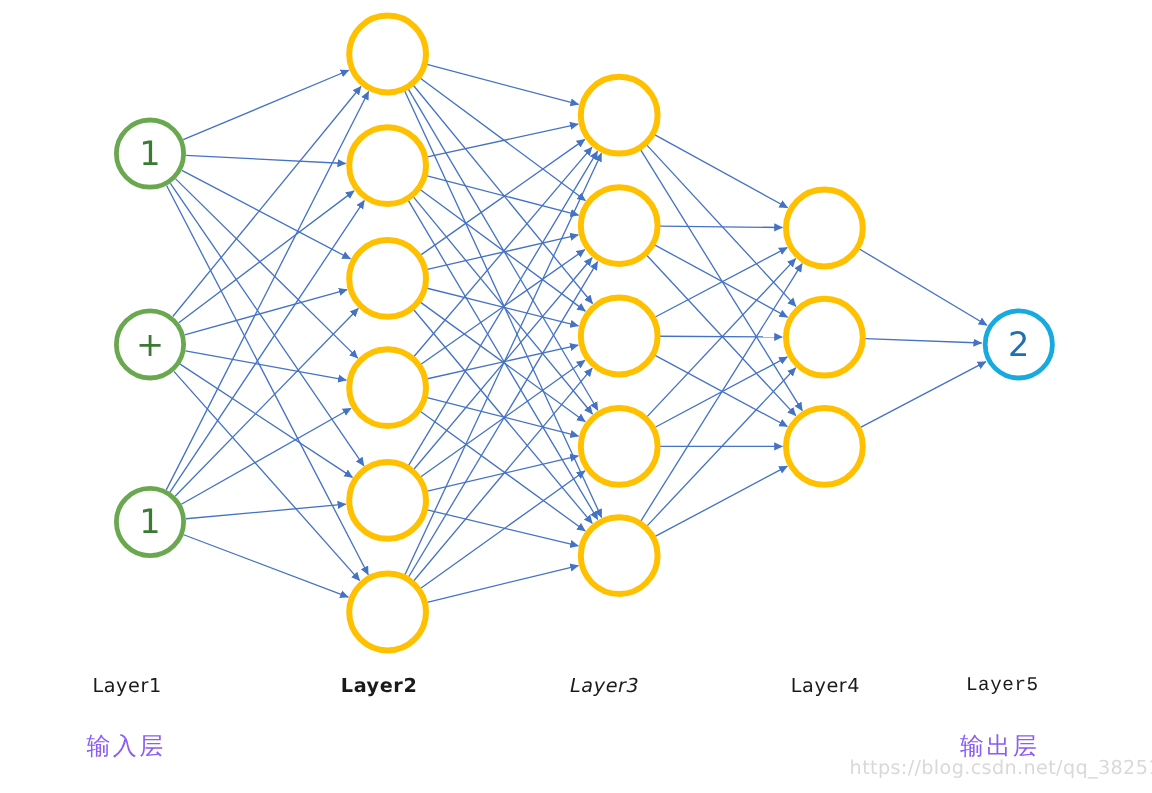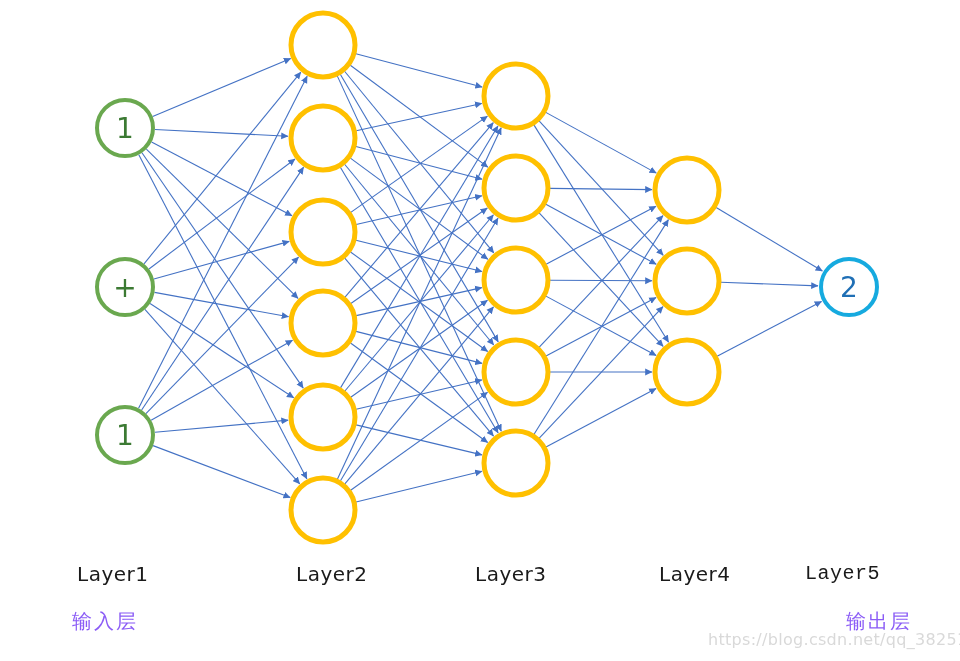--- a/index.html
+++ b/index.html
@@ -21,21 +21,21 @@
     position: absolute;
     left: 0;
     top: 0;
     width: 960px;
     height: 661px;
     display: block;
   }
   .layer-label {
     position: absolute;
     font-family: "DejaVu Sans", sans-serif;
-    font-size: 20px;
+    font-size: 16px;
     color: #1a1a1a;
     letter-spacing: 0.5px;
     white-space: nowrap;
   }
   .cn-label {
     position: absolute;
     font-family: "DejaVu Serif", serif;
     font-size: 20px;
     color: #8b5cf6;
     white-space: nowrap;
@@ -187,22 +187,22 @@
         <g>
           <circle cx="849" cy="287" r="28" fill="#ffffff" stroke="#16AADF" stroke-width="4"></circle>
           <text x="849" y="287" text-anchor="middle" dominant-baseline="central" font-family="&quot;DejaVu Sans&quot;, sans-serif" font-size="28" fill="#1F6FB5">2</text>
         </g>
       </g>
   </svg>
 
   <div id="labels-group">
       <div class="layer-label" style="left: 77px; top: 562px;">Layer1</div>
       <div class="cn-label" style="left: 72px; top: 608px;">输入层</div>
-      <div class="layer-label" style="left: 296px; top: 562px;">Layer2</div>
-      <div class="layer-label" style="left: 475px; top: 562px;">Layer3</div>
+      <div class="layer-label" style="left: 284px; top: 562px; font-weight: bold;">Layer2</div>
+      <div class="layer-label" style="left: 475px; top: 562px; font-style: italic;">Layer3</div>
       <div class="layer-label" style="left: 659px; top: 562px;">Layer4</div>
       <div class="layer-label" style="left: 805px; top: 562px; font-family: Liberation Mono, monospace;">Layer5</div>
-      <div class="cn-label" style="left: 846px; top: 608px;">输出层</div>
+      <div class="cn-label" style="left: 800px; top: 608px;">输出层</div>
     </div>
 
   <div class="watermark" style="left: 708px; top: 630px; color: rgb(217, 217, 217);">https://blog.csdn.net/qq_38251616</div>
 
 </div>
 
 </body></html>

